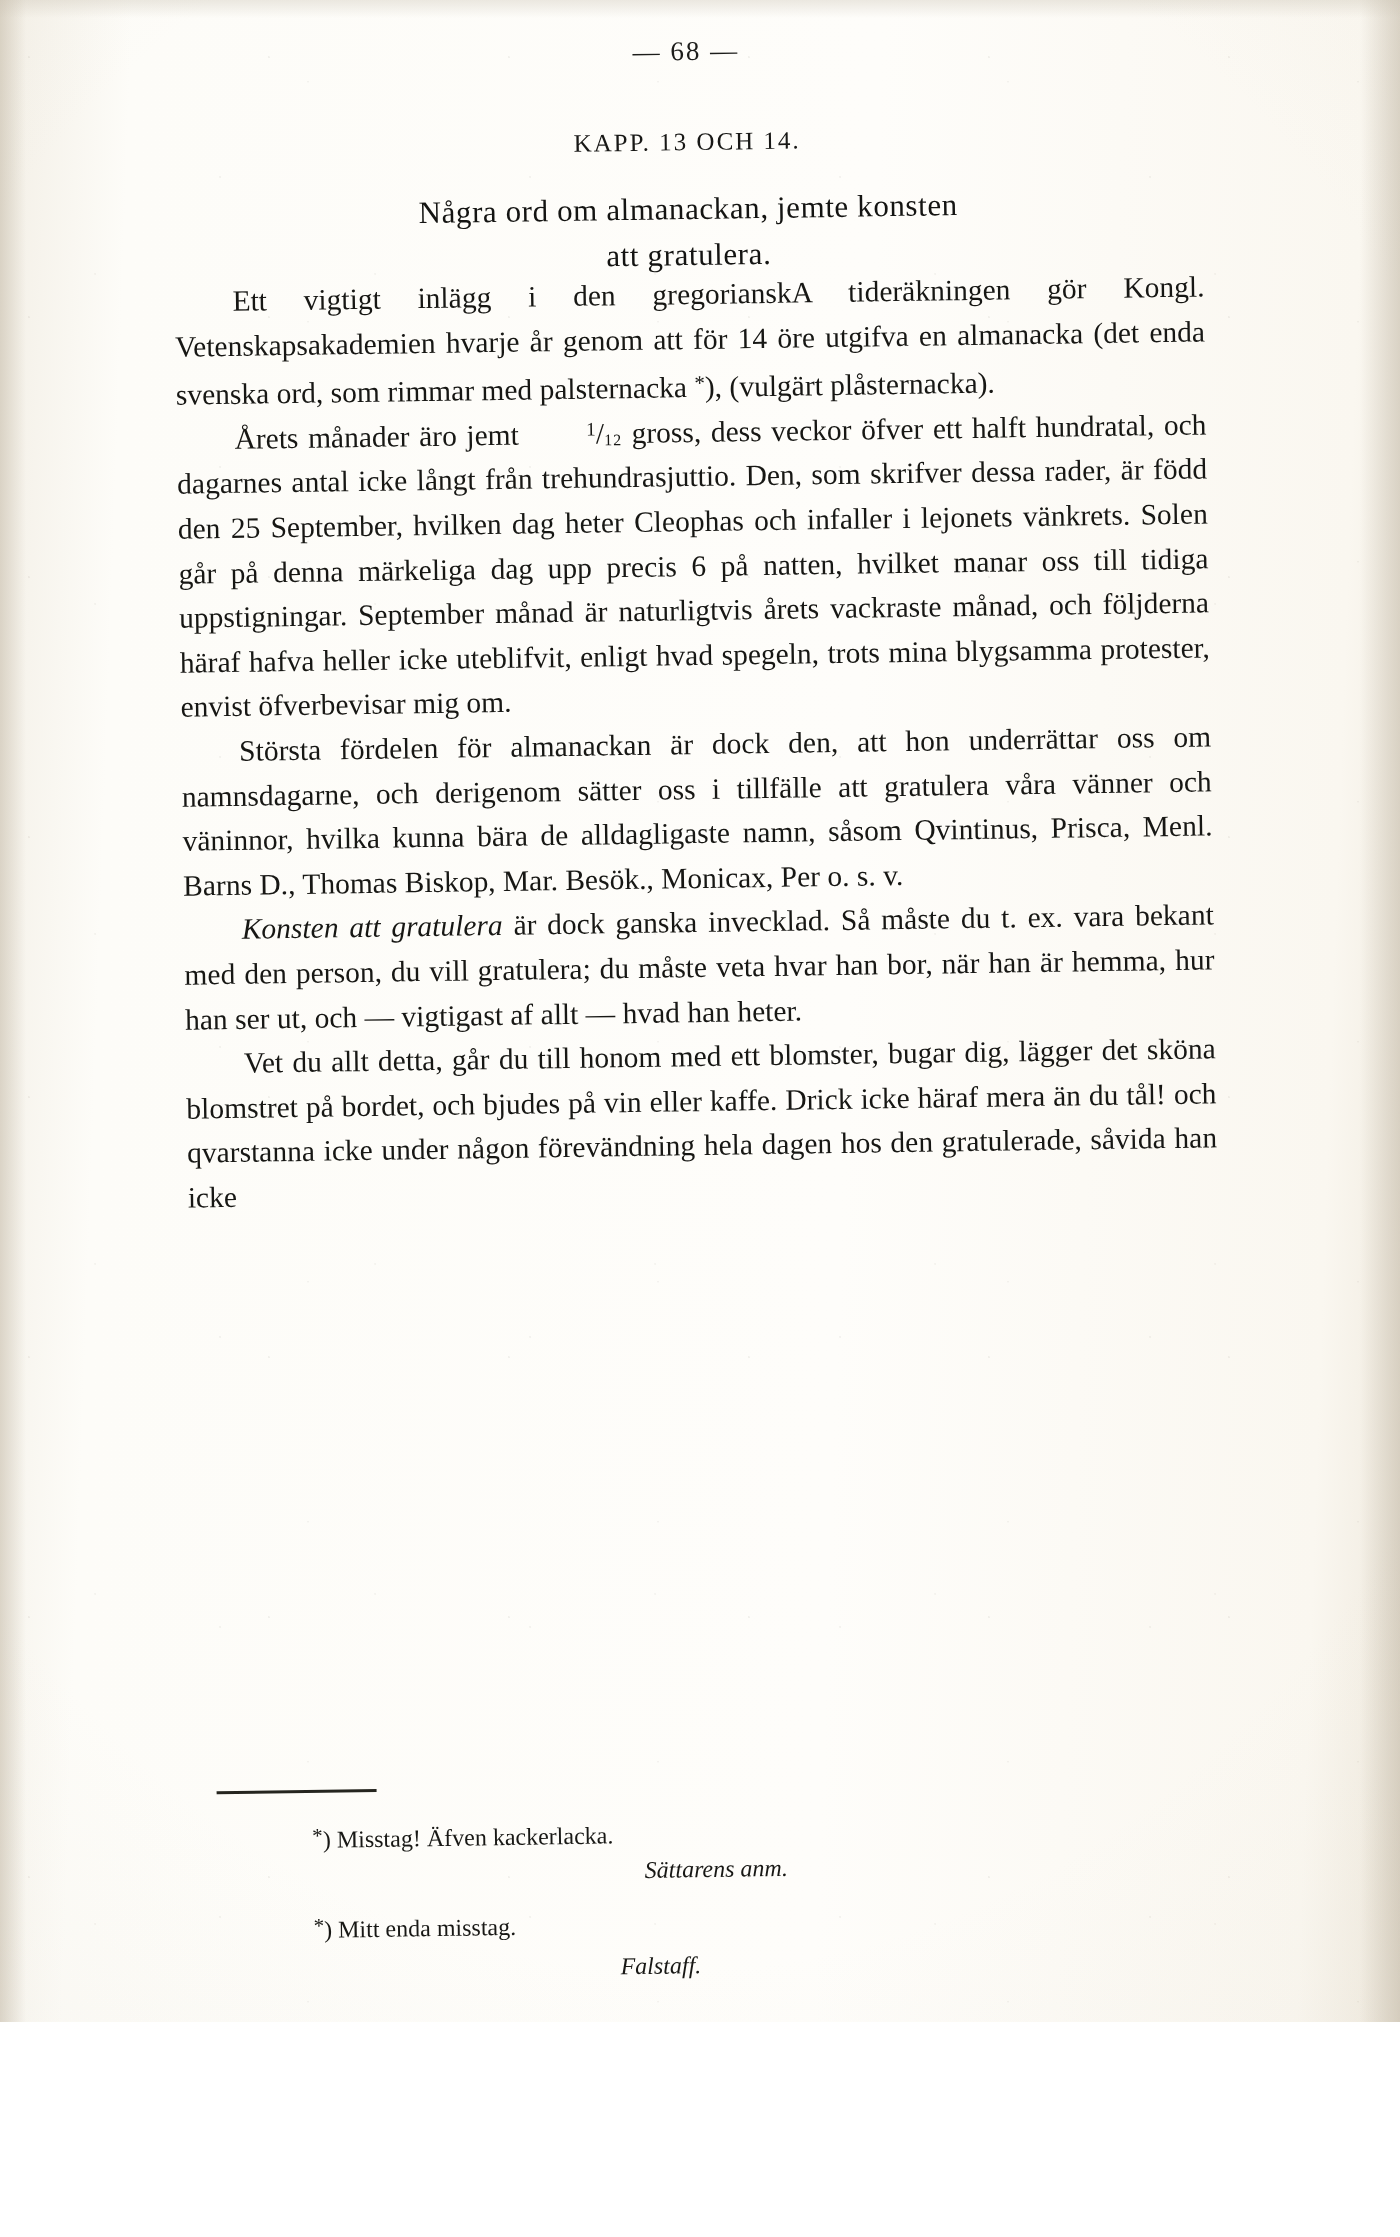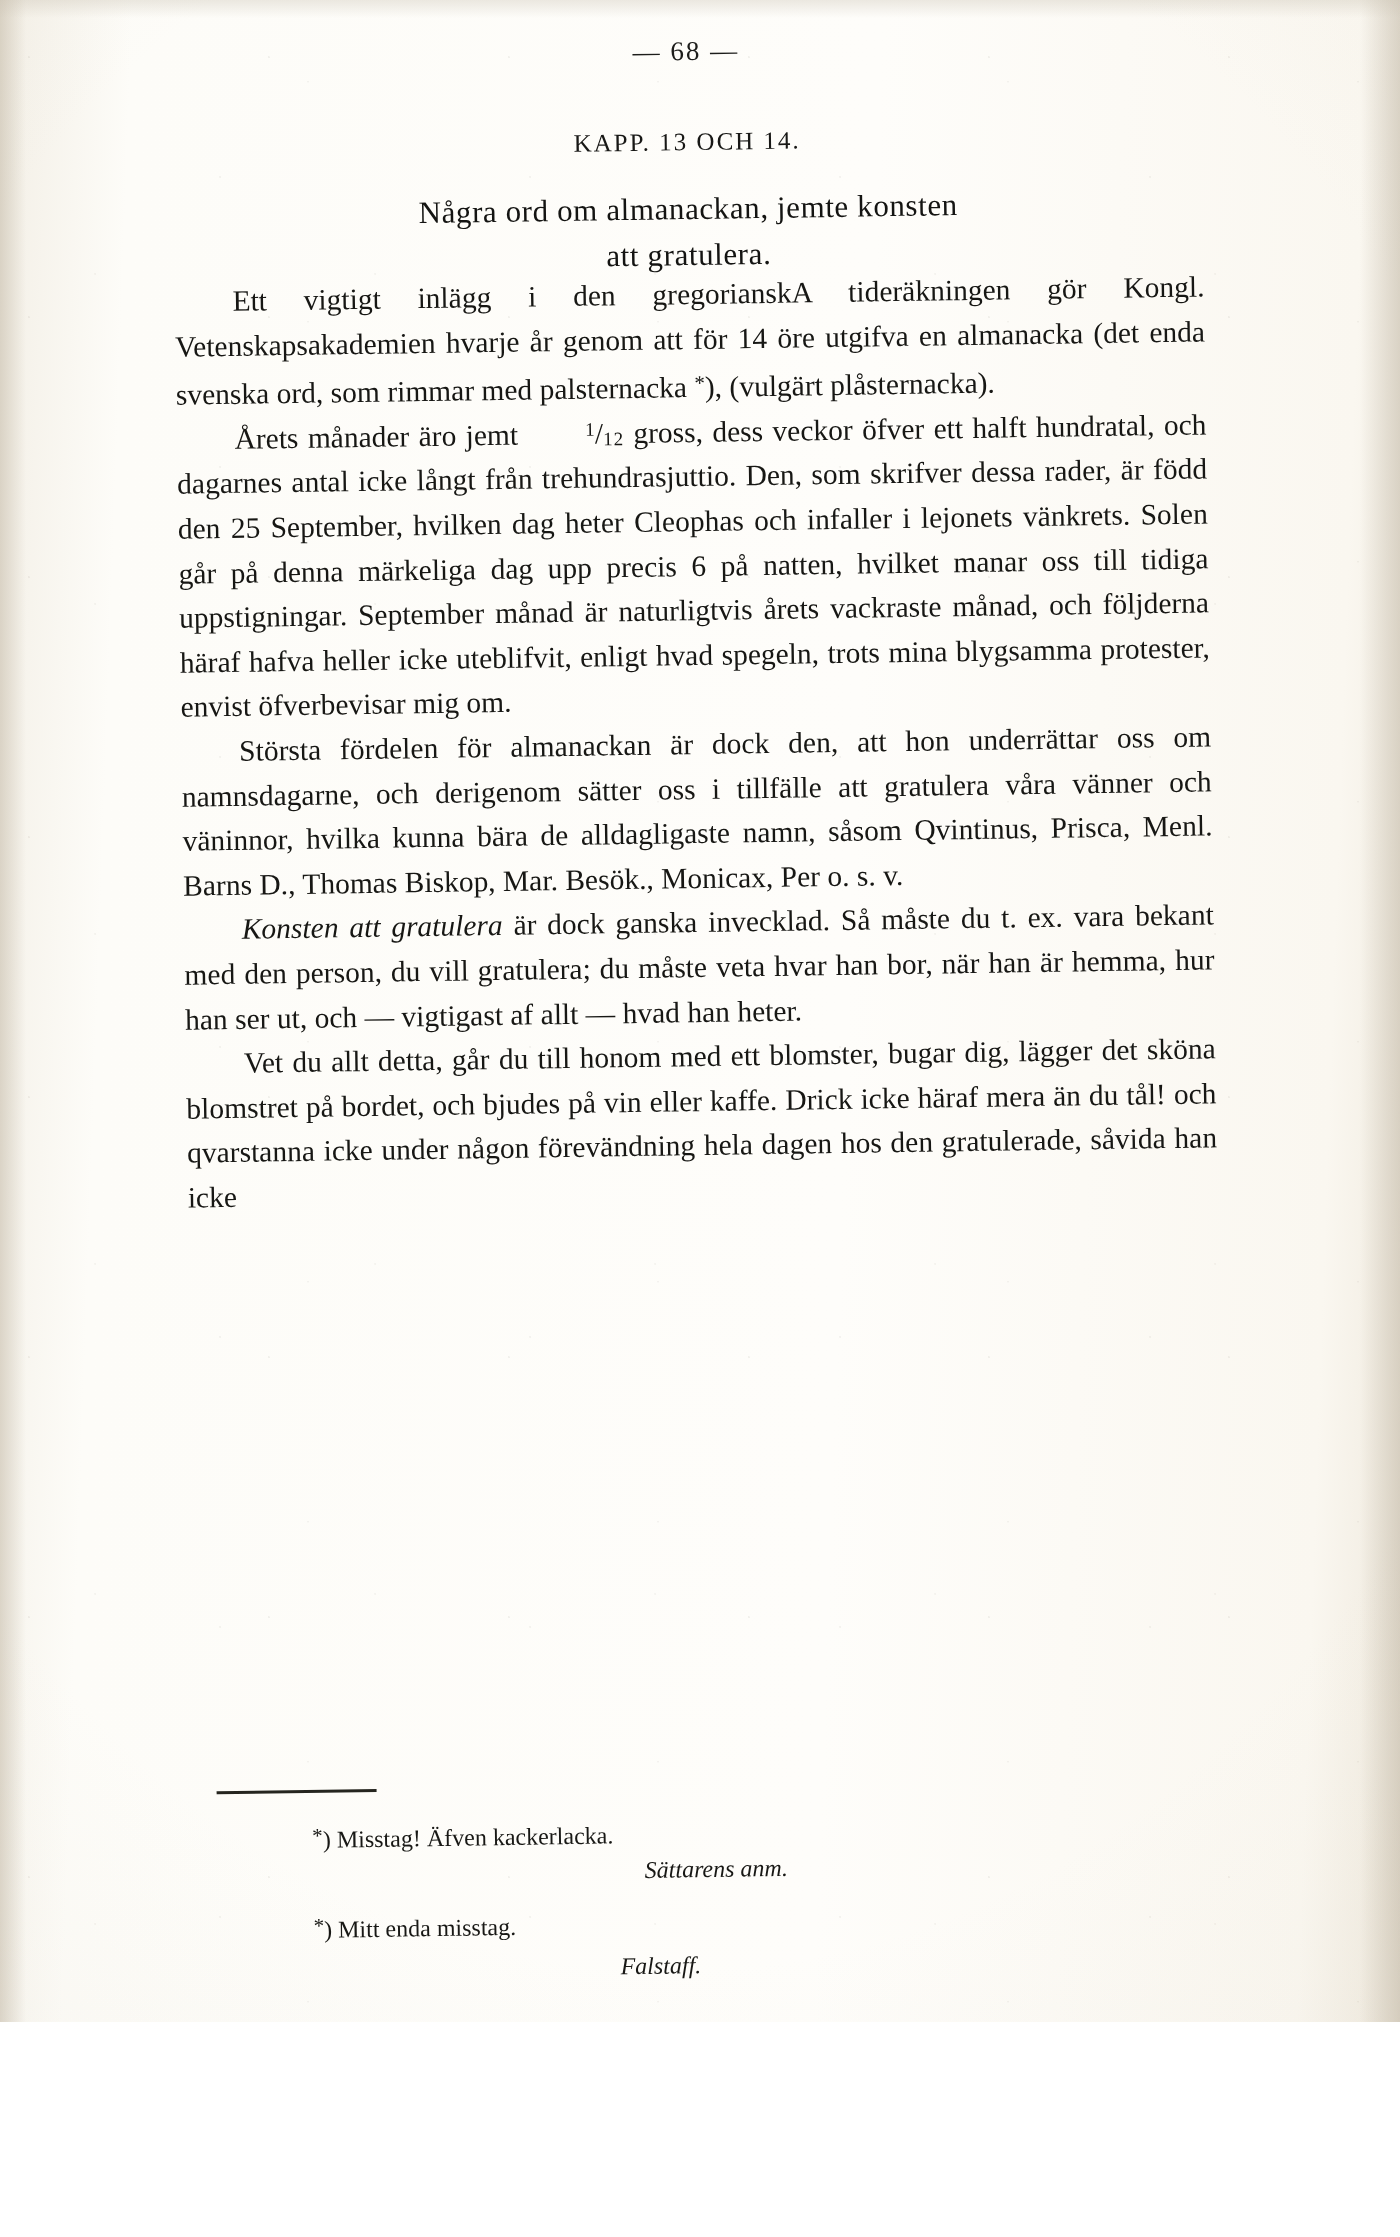--- a/index.html
+++ b/index.html
@@ -121,21 +121,21 @@
     position: relative;
     font-size: 29.5px;
     line-height: 1;
     vertical-align: baseline;
   }
   .frac .num {
     font-size: 19px;
     vertical-align: 8px;
   }
   .frac .den {
-    font-size: 19px;
+    font-size: 16px;
     vertical-align: -2px;
     letter-spacing: 1px;
   }
   .ital { font-style: italic; }
   .fn-mark {
     font-size: 21px;
     vertical-align: 7px;
     letter-spacing: 0;
   }
 

